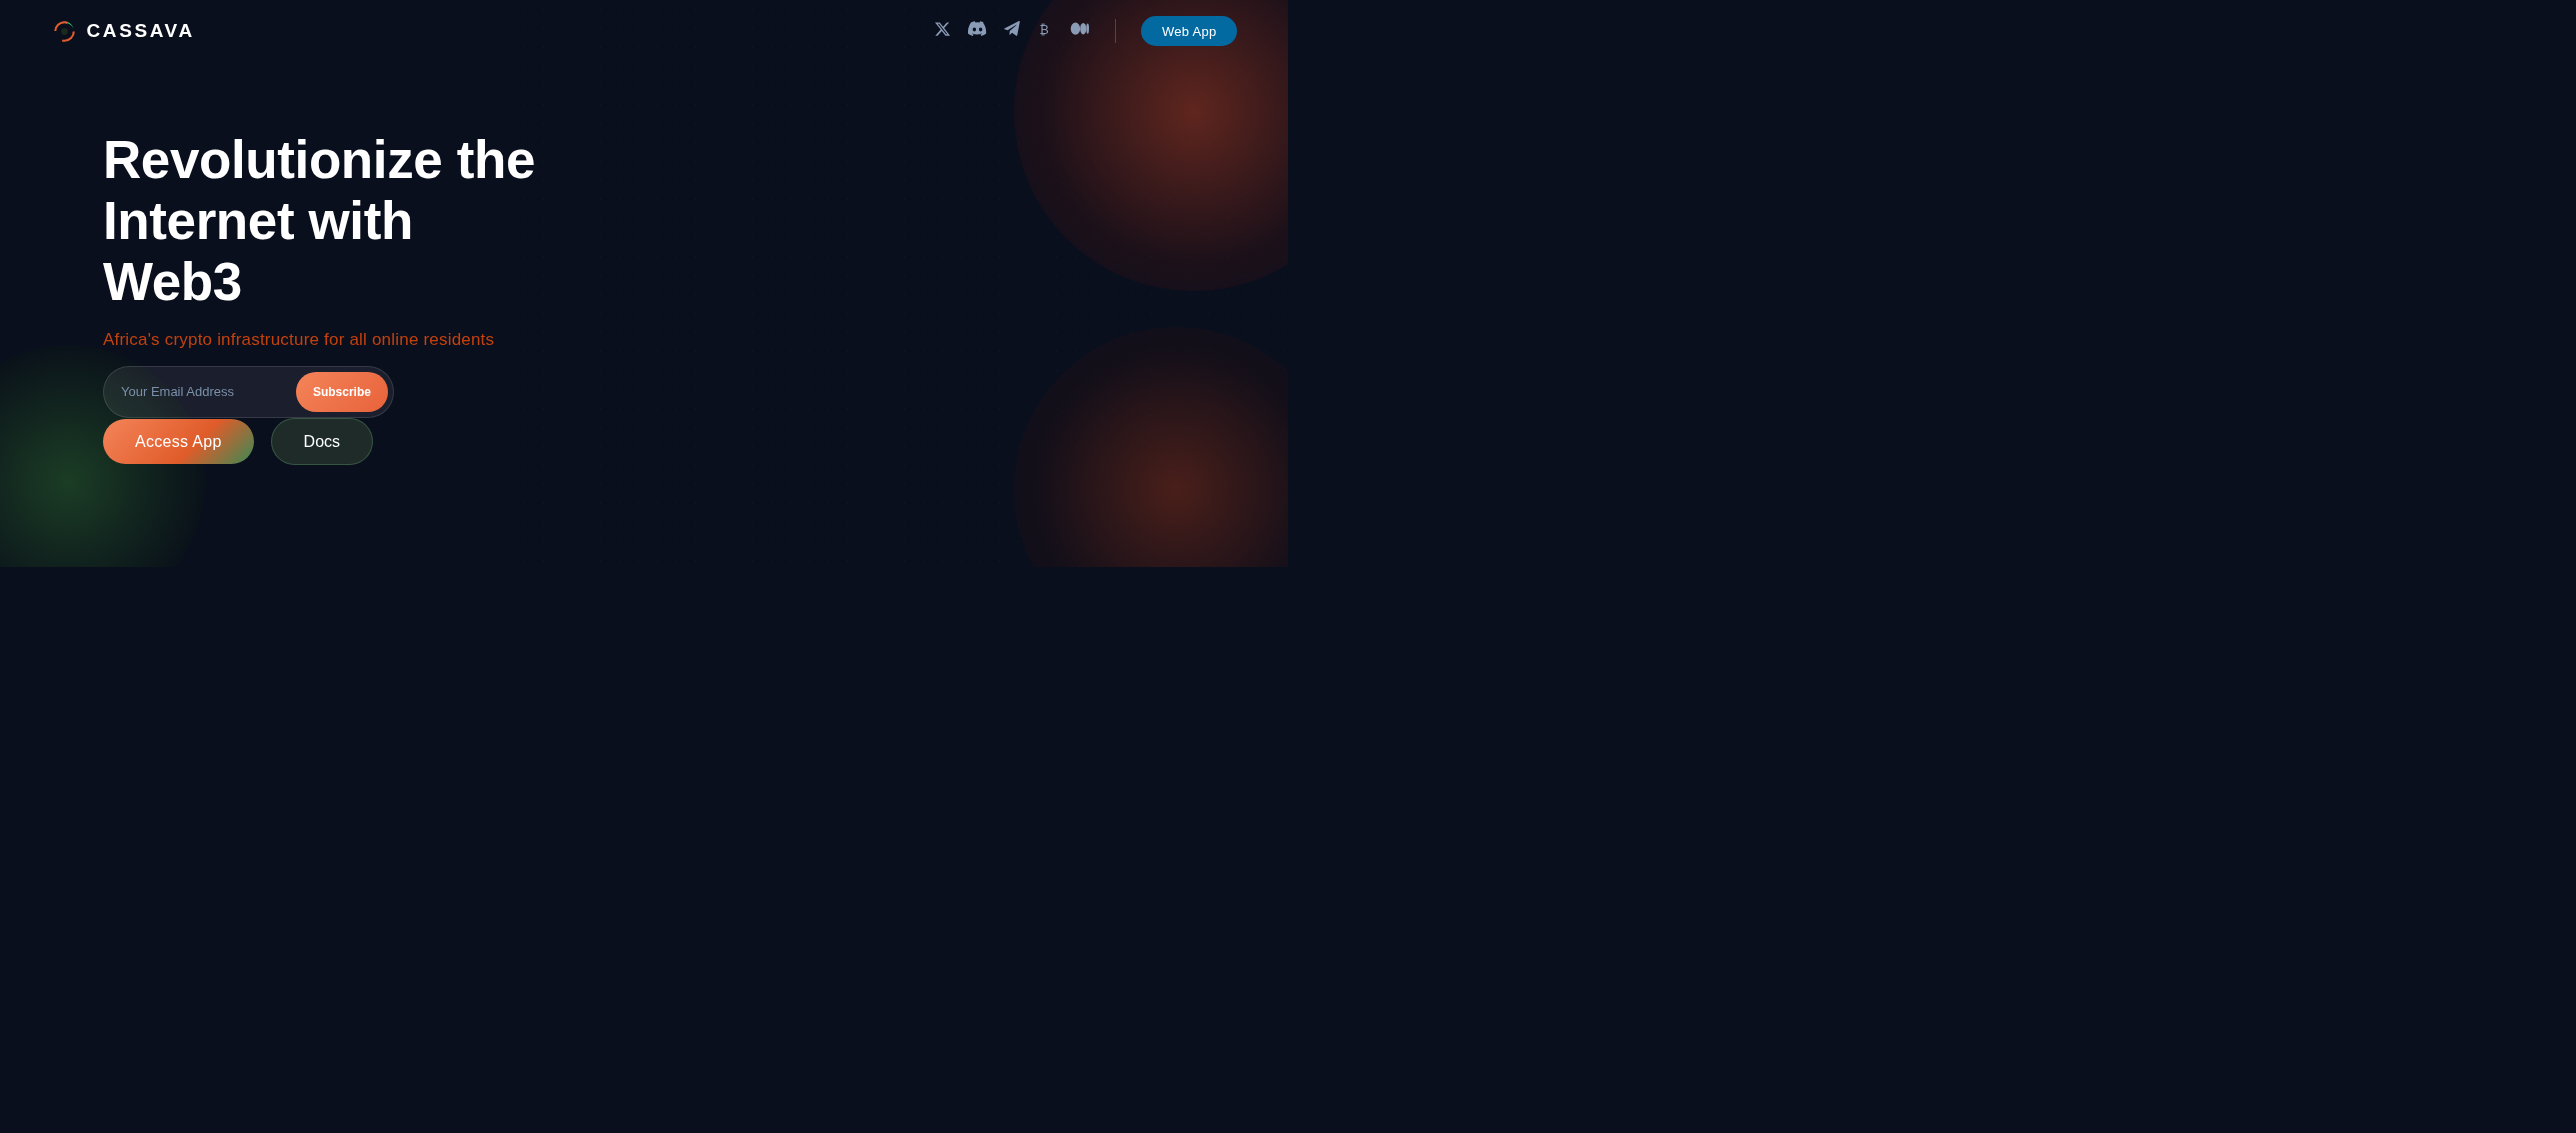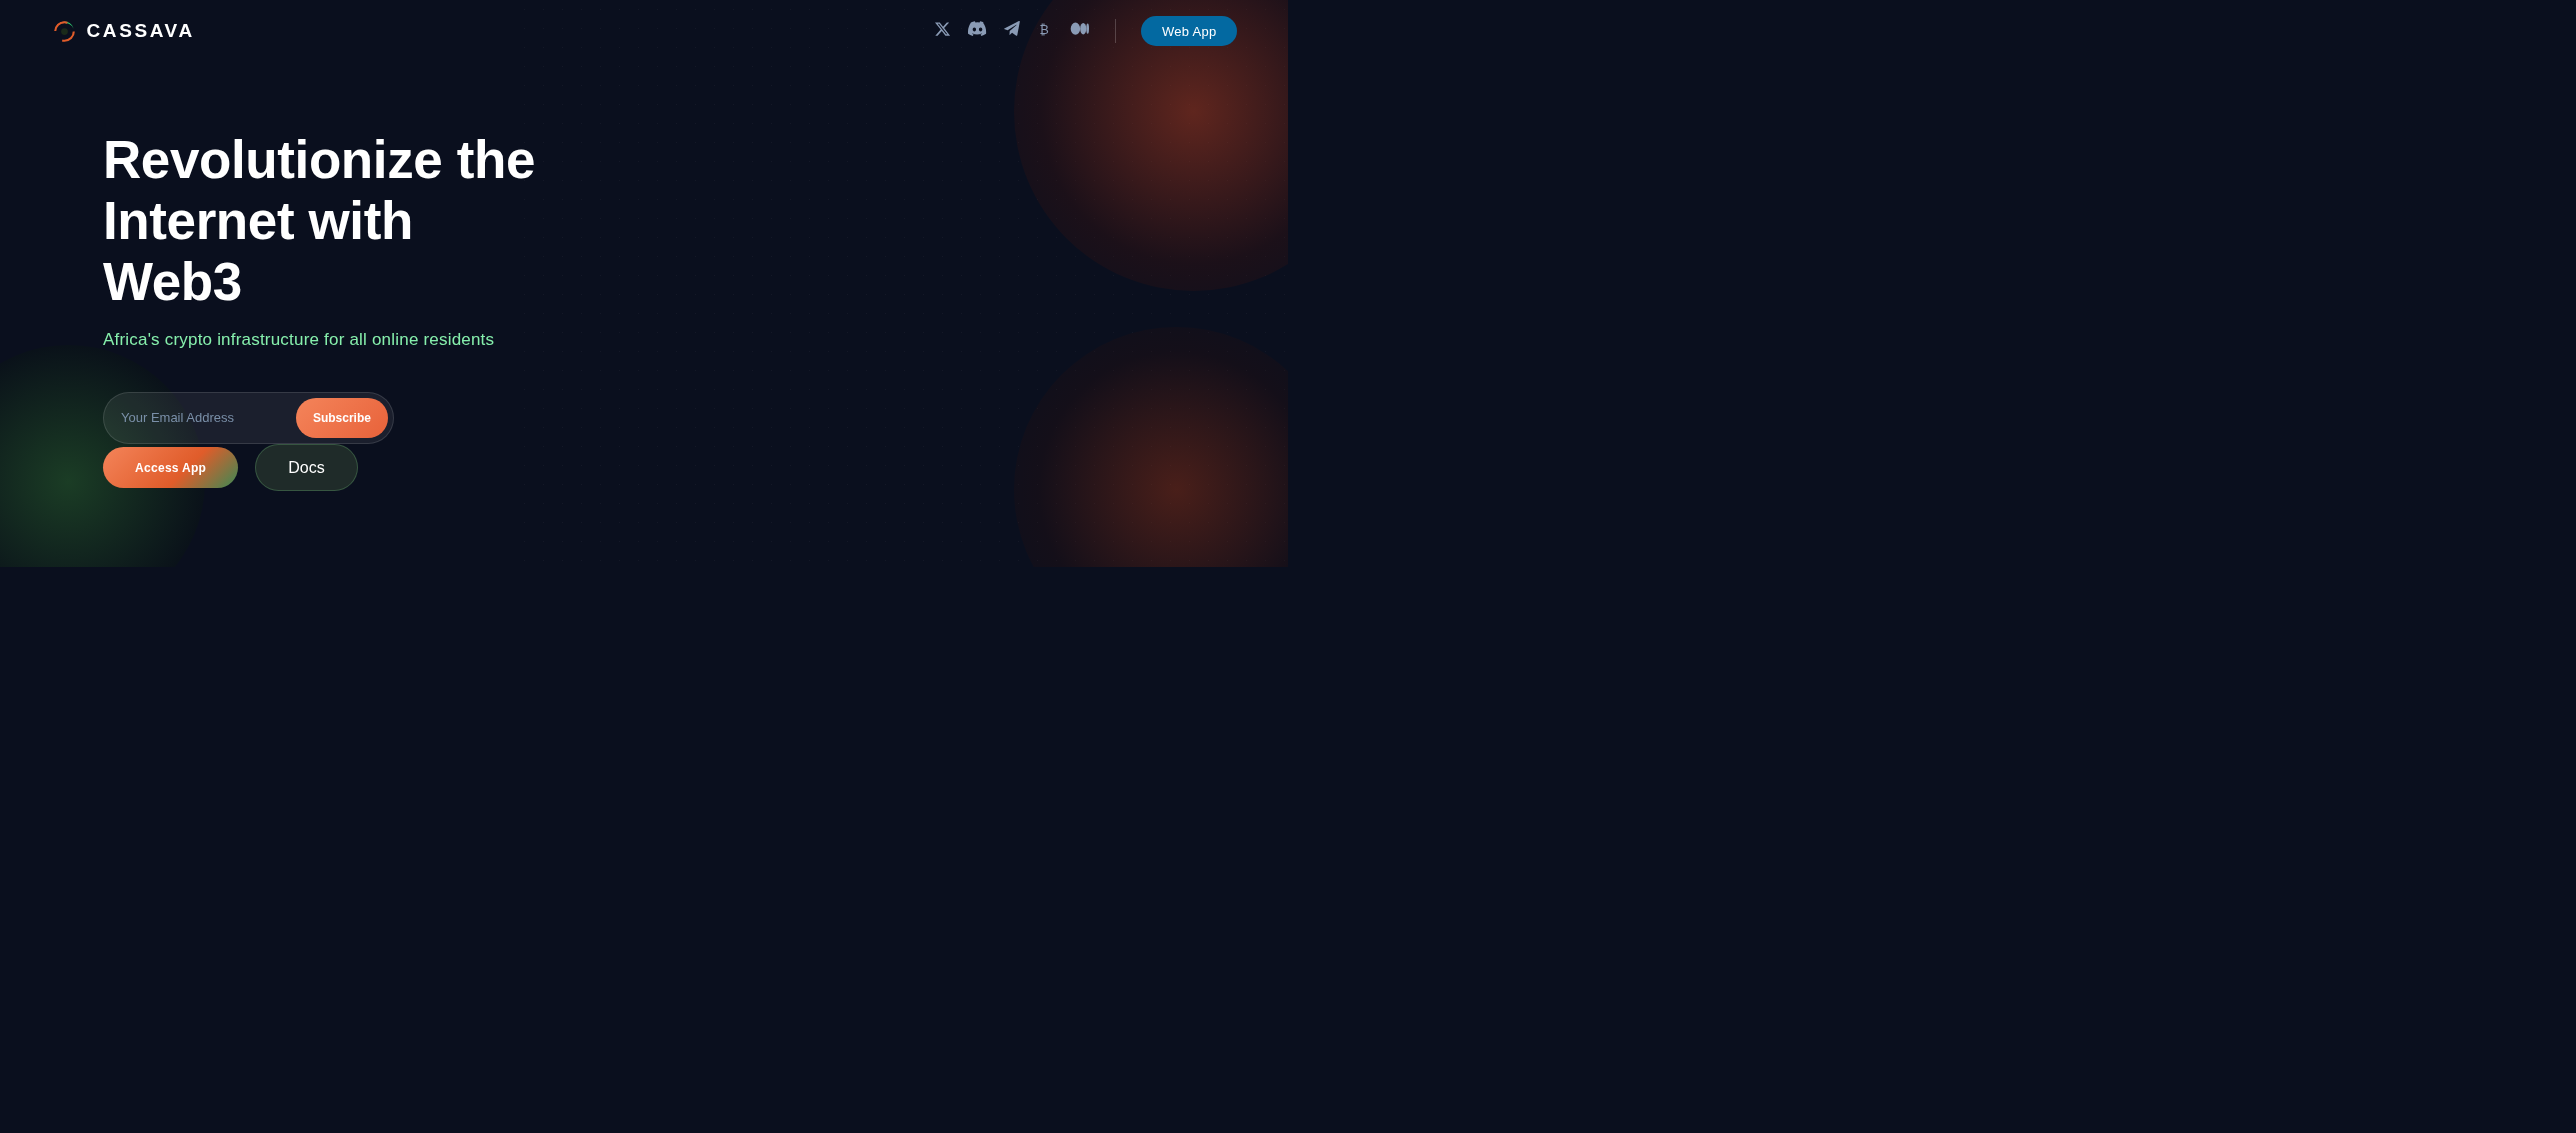--- a/index.html
+++ b/index.html
@@ -136,24 +136,24 @@
     .hero-title {
       color: #ffffff;
       font-size: 53px;
       font-weight: 700;
       line-height: 1.15;
       margin-bottom: 17px;
       letter-spacing: -0.4px;
     }
 
     .hero-subtitle {
-      color: #86efac;
+      color: #c2410c;
       font-size: 17px;
       font-weight: 400;
-      margin-bottom: 42px;
+      margin-bottom: 16px;
       letter-spacing: 0.2px;
     }
 
     
     .subscribe-form {
       display: flex;
       align-items: center;
       background: rgba(255,255,255,0.07);
       border: 0.9px solid rgba(255,255,255,0.12);
       border-radius: 26px;
@@ -193,22 +193,22 @@
       gap: 17px;
       align-items: center;
     }
 
     .access-app-btn {
       background: linear-gradient(135deg, #f4845a 0%, #e05c2a 60%, #3a8a55 100%);
       color: #fff;
       border: none;
       border-radius: 26px;
       padding: 13.7px 32px;
-      font-size: 12px;
-      font-weight: 700;
+      font-size: 16px;
+      font-weight: 400;
       cursor: pointer;
       letter-spacing: 0.3px;
     }
 
     .docs-btn {
       background: rgba(40, 55, 45, 0.7);
       color: #fff;
       border: 1.3px solid rgba(80, 130, 90, 0.5);
       border-radius: 26px;
       padding: 13.7px 32px;

